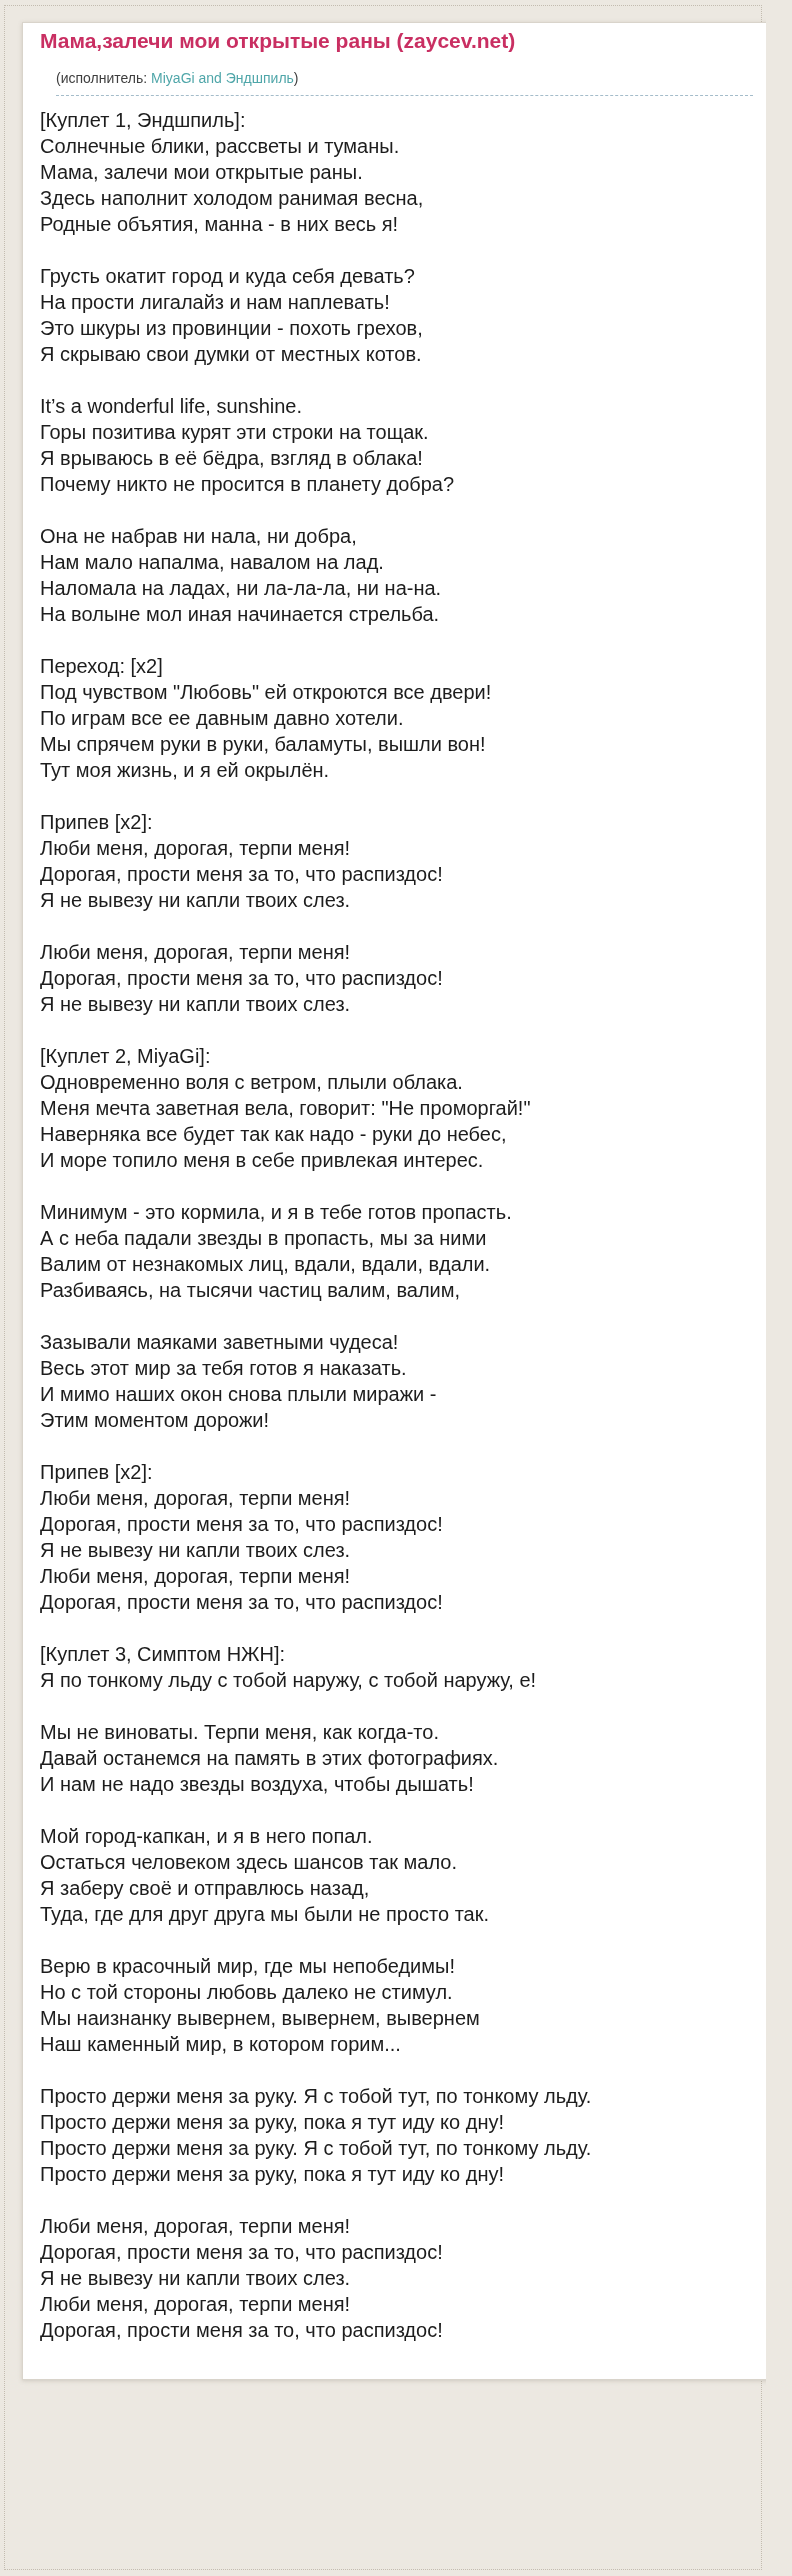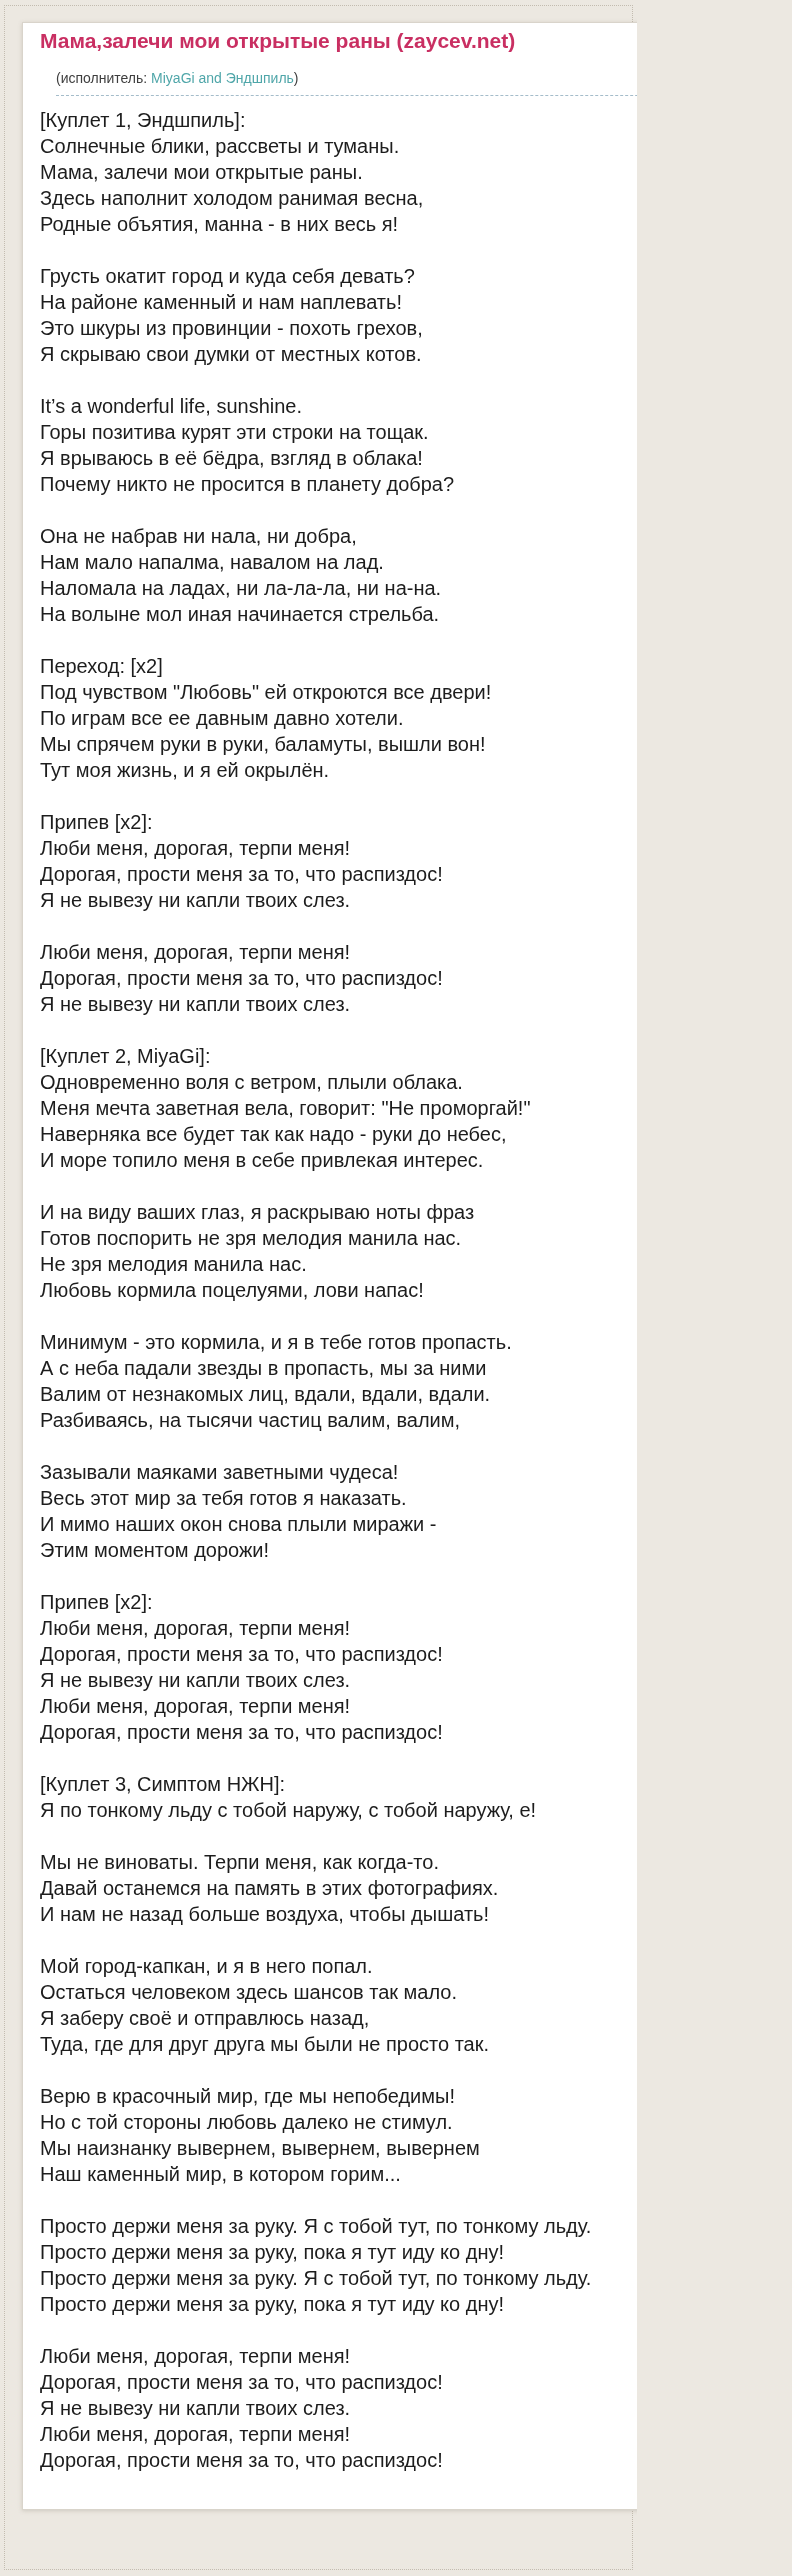--- a/index.html
+++ b/index.html
@@ -3,21 +3,21 @@
 <meta charset="utf-8">
 <style>
   html, body {
     margin: 0;
     padding: 0;
     background: #ece8e1;
     font-family: "Liberation Sans", "DejaVu Sans", sans-serif;
   }
   .page {
     position: relative;
-    width: 637px;
+    width: 766px;
     height: 2576px;
     background: #ece8e1;
     overflow: hidden;
   }
   
   .stitch-frame {
     position: absolute;
     left: 4px; top: 5px; right: 4px; bottom: 6px;
     border: 1px dotted #c3bcb0;
     pointer-events: none;
@@ -81,21 +81,21 @@
     <div class="lyrics" id="lyrics">
         <div class="stanza">
           <div class="line">[Куплет 1, Эндшпиль]:</div>
           <div class="line">Солнечные блики, рассветы и туманы.</div>
           <div class="line">Мама, залечи мои открытые раны.</div>
           <div class="line">Здесь наполнит холодом ранимая весна,</div>
           <div class="line">Родные объятия, манна - в них весь я!</div>
         </div>
         <div class="stanza">
           <div class="line">Грусть окатит город и куда себя девать?</div>
-          <div class="line">На районе каменный и нам наплевать!</div>
+          <div class="line">На прости лигалайз и нам наплевать!</div>
           <div class="line">Это шкуры из провинции - похоть грехов,</div>
           <div class="line">Я скрываю свои думки от местных котов.</div>
         </div>
         <div class="stanza">
           <div class="line">It’s a wonderful life, sunshine.</div>
           <div class="line">Горы позитива курят эти строки на тощак.</div>
           <div class="line">Я врываюсь в её бёдра, взгляд в облака!</div>
           <div class="line">Почему никто не просится в планету добра?</div>
         </div>
         <div class="stanza">
@@ -123,26 +123,20 @@
           <div class="line">Я не вывезу ни капли твоих слез.</div>
         </div>
         <div class="stanza">
           <div class="line">[Куплет 2, MiyaGi]:</div>
           <div class="line">Одновременно воля с ветром, плыли облака.</div>
           <div class="line">Меня мечта заветная вела, говорит: "Не проморгай!"</div>
           <div class="line">Наверняка все будет так как надо - руки до небес,</div>
           <div class="line">И море топило меня в себе привлекая интерес.</div>
         </div>
         <div class="stanza">
-          <div class="line">И на виду ваших глаз, я раскрываю ноты фраз</div>
-          <div class="line">Готов поспорить не зря мелодия манила нас.</div>
-          <div class="line">Не зря мелодия манила нас.</div>
-          <div class="line">Любовь кормила поцелуями, лови напас!</div>
-        </div>
-        <div class="stanza">
           <div class="line">Минимум - это кормила, и я в тебе готов пропасть.</div>
           <div class="line">А с неба падали звезды в пропасть, мы за ними</div>
           <div class="line">Валим от незнакомых лиц, вдали, вдали, вдали.</div>
           <div class="line">Разбиваясь, на тысячи частиц валим, валим,</div>
         </div>
         <div class="stanza">
           <div class="line">Зазывали маяками заветными чудеса!</div>
           <div class="line">Весь этот мир за тебя готов я наказать.</div>
           <div class="line">И мимо наших окон снова плыли миражи -</div>
           <div class="line">Этим моментом дорожи!</div>
@@ -155,21 +149,21 @@
           <div class="line">Люби меня, дорогая, терпи меня!</div>
           <div class="line">Дорогая, прости меня за то, что распиздос!</div>
         </div>
         <div class="stanza">
           <div class="line">[Куплет 3, Симптом НЖН]:</div>
           <div class="line">Я по тонкому льду с тобой наружу, с тобой наружу, е!</div>
         </div>
         <div class="stanza">
           <div class="line">Мы не виноваты. Терпи меня, как когда-то.</div>
           <div class="line">Давай останемся на память в этих фотографиях.</div>
-          <div class="line">И нам не назад больше воздуха, чтобы дышать!</div>
+          <div class="line">И нам не надо звезды воздуха, чтобы дышать!</div>
         </div>
         <div class="stanza">
           <div class="line">Мой город-капкан, и я в него попал.</div>
           <div class="line">Остаться человеком здесь шансов так мало.</div>
           <div class="line">Я заберу своё и отправлюсь назад,</div>
           <div class="line">Туда, где для друг друга мы были не просто так.</div>
         </div>
         <div class="stanza">
           <div class="line">Верю в красочный мир, где мы непобедимы!</div>
           <div class="line">Но с той стороны любовь далеко не стимул.</div>

